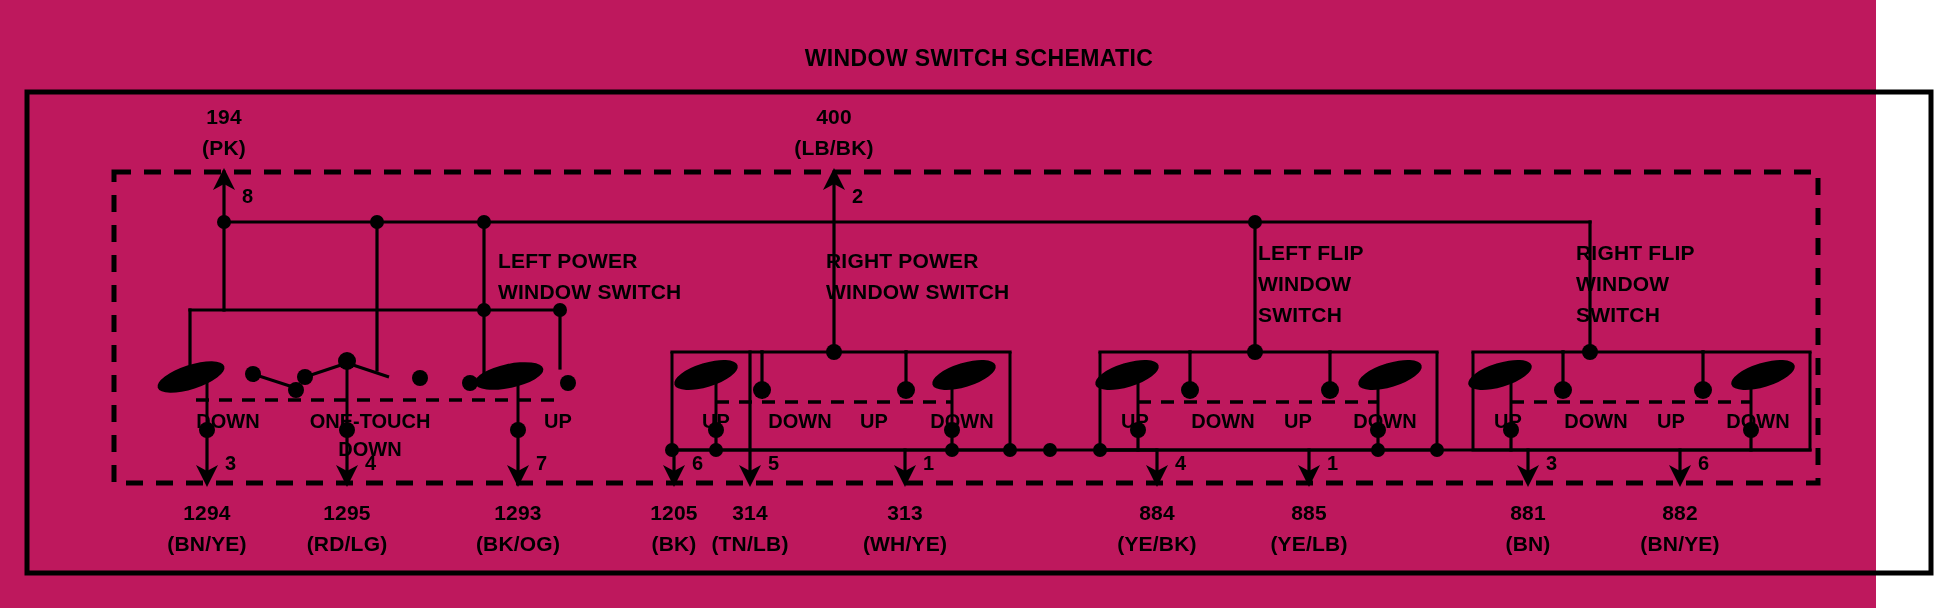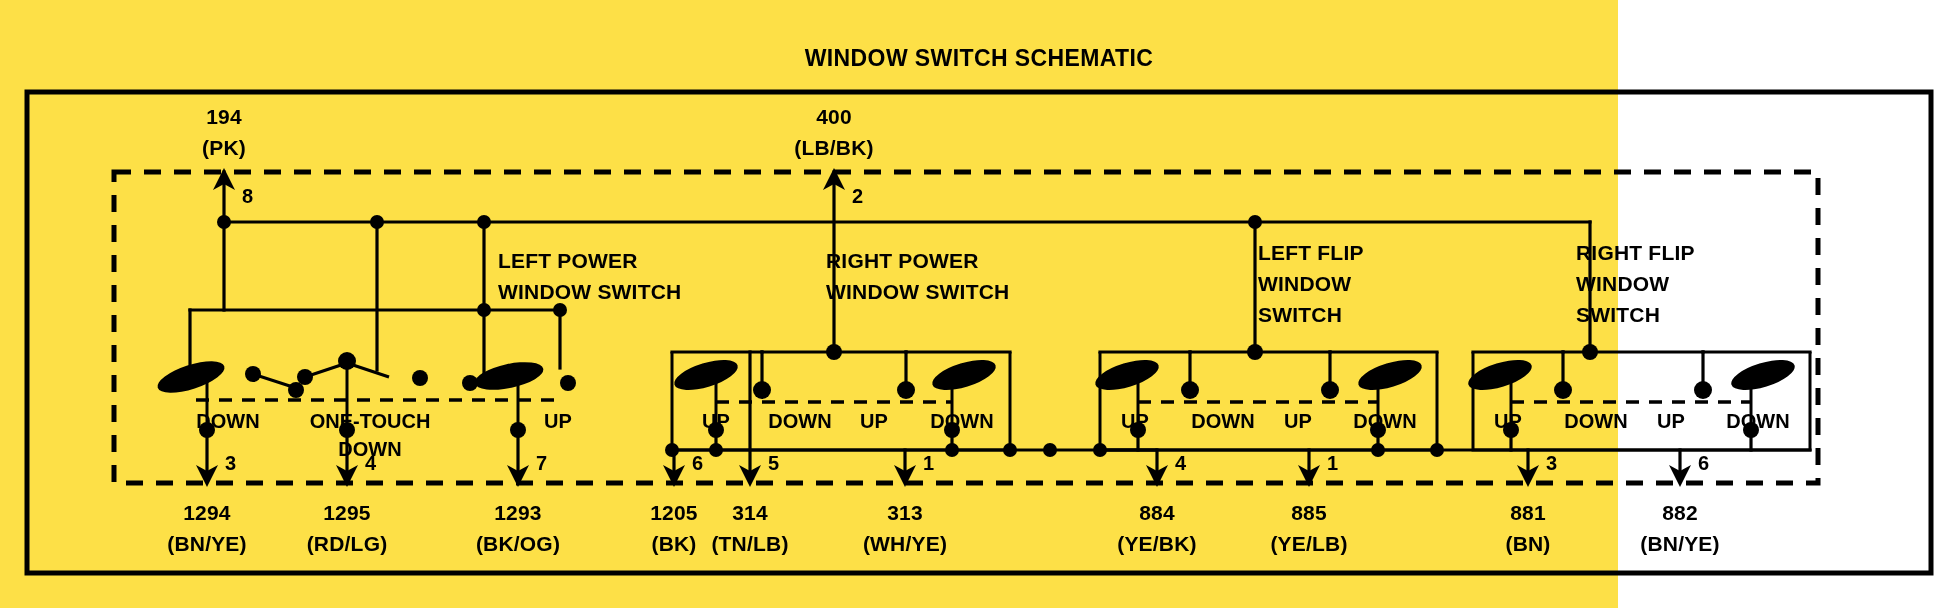--- a/index.html
+++ b/index.html
@@ -8,23 +8,23 @@
     background: #ffffff;
   }
   body {
     width: 1958px;
     height: 608px;
     font-family: "Liberation Sans", sans-serif;
     overflow: hidden;
   }
   #schematic-root {
     position: relative;
-    width: 1618px;
+    width: 1876px;
     height: 608px;
-    background: #fde047;
+    background: #be185d;
   }
   svg#wiring {
     position: absolute;
     top: 0;
     left: 0;
     width: 1958px;
     height: 608px;
     display: block;
   }
   .ttl {

